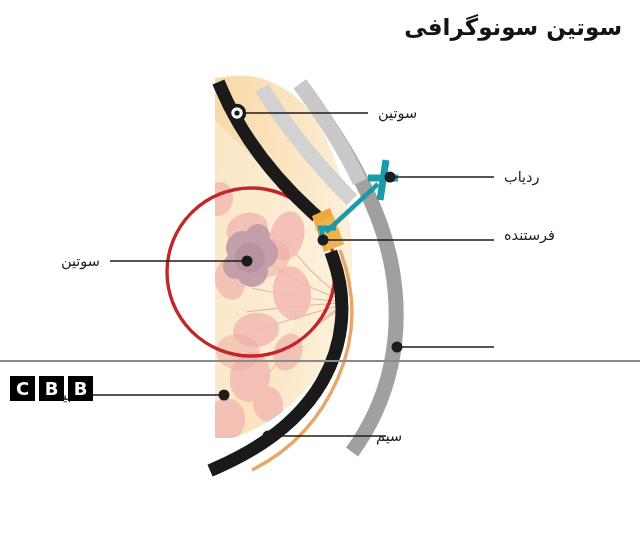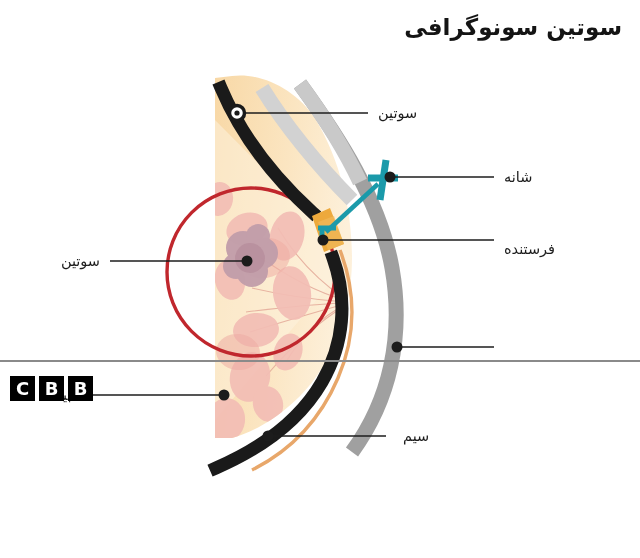--- a/index.html
+++ b/index.html
@@ -203,26 +203,26 @@
       <line x1="110" y1="261" x2="245" y2="261"></line>
       <circle cx="247" cy="261" r="5.5" stroke="none"></circle>
 
       <line x1="92" y1="395" x2="222" y2="395"></line>
       <circle cx="224" cy="395" r="5.5" stroke="none"></circle>
     </g>
   </svg>
 
   <div class="label right" style="top:104px; left:378px;">سوتین</div>
 
-  <div class="label right" style="top:168px; left:504px;">شانه</div>
-
-  <div class="label right" style="top:240px; left:504px;">فرستنده</div>
-
-
-  <div class="label right" style="top:427px; left:403px;">سیم</div>
+  <div class="label right" style="top:168px; left:504px;">ردیاب</div>
+
+  <div class="label right" style="top:226px; left:504px;">فرستنده</div>
+
+
+  <div class="label right" style="top:427px; left:376px;">سیم</div>
 
   <div class="label left" style="top:252px; left:42px; width:58px;">سوتین</div>
 
   <div class="label left" style="top:386px; left:26px; width:58px;">شبیه</div>
 
   <div class="footer">
     <div class="bbc-logo">
       <div class="bbc-box">B</div>
       <div class="bbc-box">B</div>
       <div class="bbc-box">C</div>

